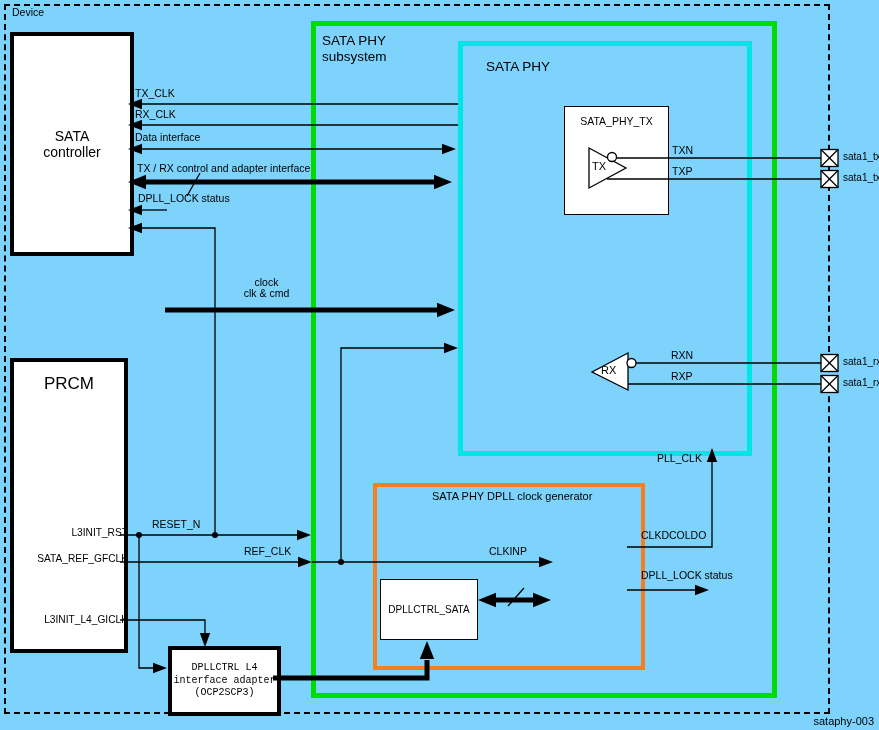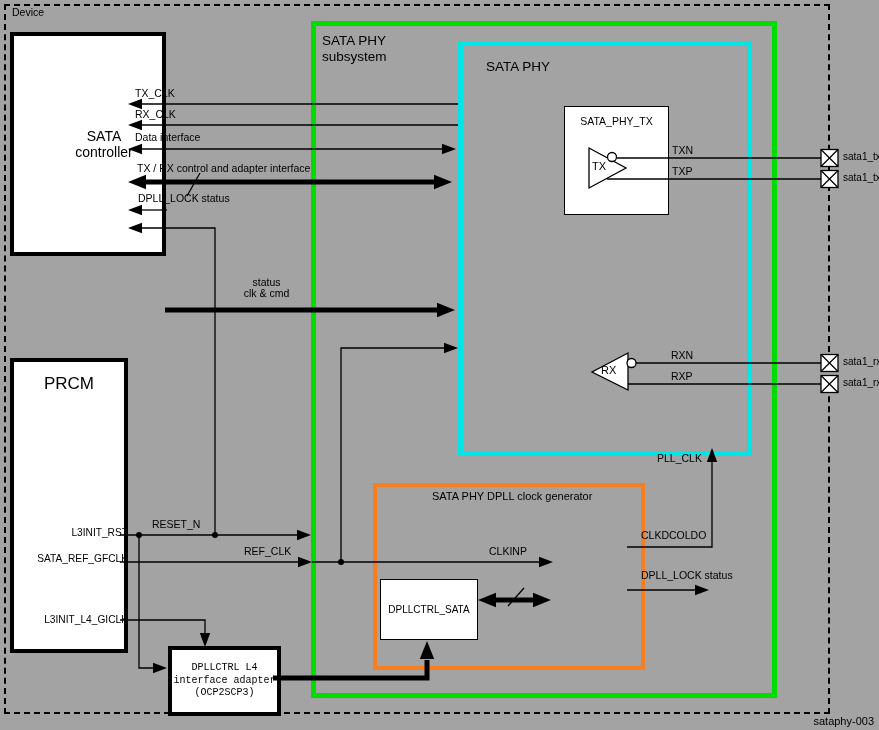--- a/index.html
+++ b/index.html
@@ -1,36 +1,36 @@
 <!DOCTYPE html>
 <html><head>
 <meta charset="utf-8">
 <style>
   html,body{margin:0;padding:0;background:#ffffff;}
   #canvas{
-    position:relative;width:879px;height:730px;background:#a3a3a3;
+    position:relative;width:879px;height:730px;background:#7dd3fc;
     font-family:"Liberation Sans", sans-serif;color:#000;overflow:hidden;
   }
   .abs{position:absolute;}
   .lbl{position:absolute;font-size:10.5px;line-height:1.05;white-space:nowrap;color:#000;}
   .lbl-sm{font-size:10px;}
   .title{font-size:13.5px;}
   
   #device-border{
     left:4px;top:4px;width:822px;height:706px;
     border:2px dashed #000;
   }
   
   #subsystem-box{left:311px;top:21px;width:456px;height:667px;border:5px solid #00dc00;}
   #phy-box{left:458px;top:41px;width:284px;height:405px;border:5px solid #00e5e5;}
   #dpllgen-box{left:373px;top:483px;width:264px;height:179px;border:4px solid #f57e20;}
   
   .block-thick{background:#fff;border:4px solid #000;display:flex;align-items:center;justify-content:center;text-align:center;}
   .block-thin{background:#fff;border:1.5px solid #000;display:flex;align-items:center;justify-content:center;text-align:center;}
-  #sata-controller{left:10px;top:32px;width:116px;height:216px;font-size:14px;padding-left:32px;}
+  #sata-controller{left:10px;top:32px;width:116px;height:216px;font-size:14px;}
   #ctrl-module-core{left:10px;top:280px;width:155px;height:55px;font-size:11px;}
   #prcm{left:10px;top:358px;width:110px;height:287px;}
   #l4-adapter{left:168px;top:646px;width:105px;height:62px;font-size:10px;line-height:1.25;font-family:Liberation Mono, monospace;}
   #sata-phy-tx{left:564px;top:106px;width:103px;height:107px;}
   #sata-phy-rx{left:564px;top:311px;width:103px;height:111px;}
   #dpll-sata{left:553px;top:521px;width:74px;height:101px;font-size:10.5px;}
   #dpllctrl-sata{left:380px;top:579px;width:96px;height:59px;font-size:10px;}
   .box-label-top{position:absolute;left:0;right:0;top:8px;text-align:center;font-size:10.5px;}
   .prcm-port{position:absolute;left:2px;width:112px;text-align:right;font-size:10.2px;white-space:nowrap;}
   
@@ -175,21 +175,21 @@
         <line x1="821" y1="392.5" x2="838" y2="375.5"></line>
     </g>
   </svg>
 
   <div class="lbl" style="left:135px;top:88px;">TX_CLK</div>
   <div class="lbl" style="left:135px;top:109px;">RX_CLK</div>
   <div class="lbl" style="left:135px;top:132px;">Data interface</div>
   <div class="lbl" style="left:137px;top:163px;">TX / RX  control and adapter interface</div>
   <div class="lbl" style="left:138px;top:193px;">DPLL_LOCK status</div>
   <div class="lbl" style="left:229px;top:277px;width:75px;text-align:center;">
-    <div>status</div>
+    <div>clock</div>
     <div>clk &amp; cmd</div>
   </div>
   <div class="lbl" style="left:152px;top:519px;">RESET_N</div>
   <div class="lbl" style="left:244px;top:546px;">REF_CLK</div>
   <div class="lbl" style="left:489px;top:546px;">CLKINP</div>
   <div class="lbl" style="left:641px;top:530px;">CLKDCOLDO</div>
   <div class="lbl" style="left:641px;top:570px;">DPLL_LOCK status</div>
   <div class="lbl" style="left:657px;top:453px;">PLL_CLK</div>
   <div class="lbl" style="left:592px;top:161px;font-size:11px;">TX</div>
   <div class="lbl" style="left:601px;top:365px;font-size:11px;">RX</div>

